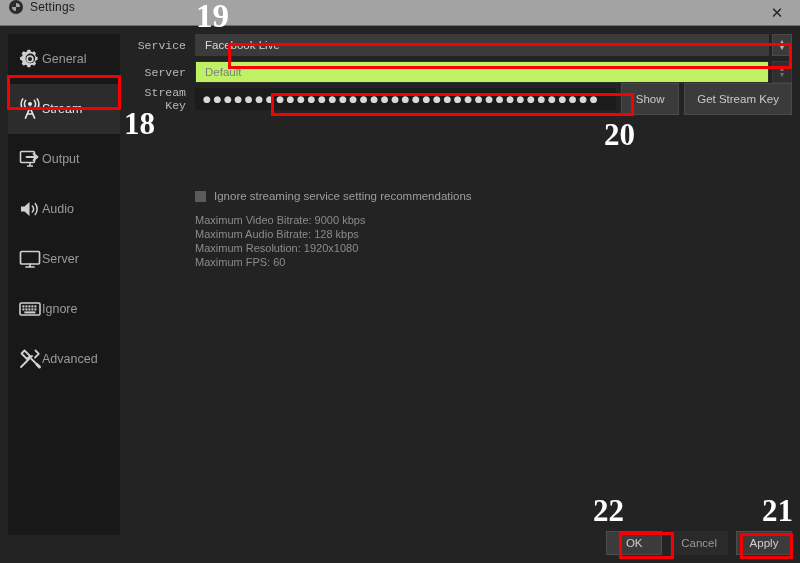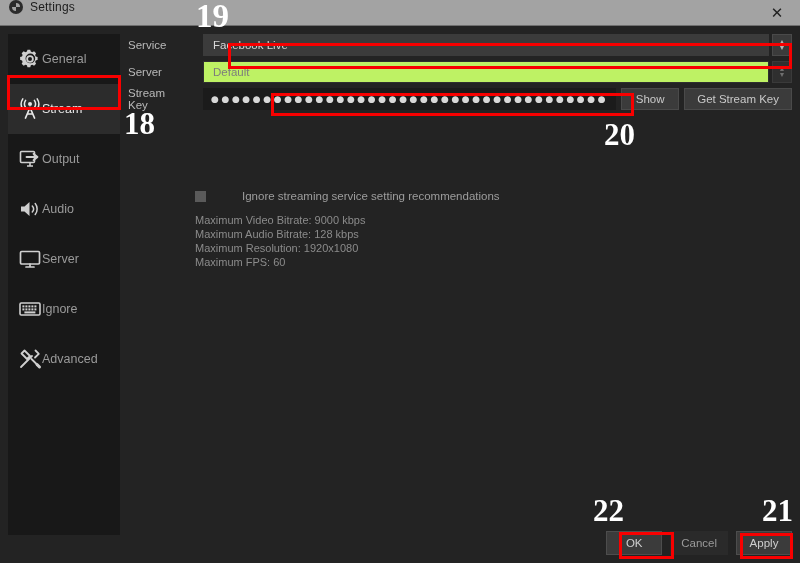--- a/index.html
+++ b/index.html
@@ -46,22 +46,22 @@
     color:#9a9a9a;font-size:12.5px;box-sizing:border-box;
   }
   .side-item .sl{}
   .side-item.active{background:#2c2c2c;color:#e8e8e8;}
   .sicon{width:24px;height:24px;flex:0 0 auto;display:block;}
 
   
   .content{position:absolute;left:128px;top:34px;width:664px;height:470px;}
   .row{display:flex;align-items:center;height:22px;margin-bottom:5px;}
   .lbl{
-    width:58px;text-align:left;font-size:11.5px;color:#b9b9b9;
-    margin-right:17px;flex:0 0 auto;
+    width:58px;text-align:right;font-size:11.5px;color:#b9b9b9;
+    margin-right:9px;flex:0 0 auto;font-family:Liberation Mono, monospace;
   }
   .lbl.wide{width:58px;}
   .field{
     flex:1 1 auto;height:22px;background:#3b3b3b;border:1px solid #3b3b3b;
     color:#d8d8d8;font-size:11.5px;display:flex;align-items:center;
     padding-left:9px;box-sizing:border-box;
   }
   .field.disabled{background:#bef264;border-color:#2f2f2f;color:#7d7d7d;}
   .field.keyinput{background:#1b1b1b;border:1px solid #1b1b1b;padding-left:7px;}
   .dots{
@@ -70,29 +70,29 @@
   }
   .spin{
     width:20px;height:22px;background:#3b3b3b;border:1px solid #4a4a4a;
     box-sizing:border-box;margin-left:3px;flex:0 0 auto;
     display:flex;flex-direction:column;align-items:center;justify-content:center;
     color:#b5b5b5;line-height:0;
   }
   .spin.disabled{background:#2f2f2f;border-color:#3a3a3a;color:#6f6f6f;}
   .spin span{font-size:7px;line-height:6px;display:block;}
   .btn{
-    height:22px;min-width:58px;background:#3b3b3b;border:1px solid #4a4a4a;
+    height:32px;min-width:58px;background:#3b3b3b;border:1px solid #4a4a4a;
     color:#c9c9c9;font-size:11.5px;display:flex;align-items:center;
     justify-content:center;box-sizing:border-box;margin-left:5px;
     padding:0 12px;flex:0 0 auto;
   }
 
   
   .infowrap{margin-top:80px;margin-left:67px;}
-  .cbrow{display:flex;align-items:center;margin-bottom:11px;gap:28px;}
+  .cbrow{display:flex;align-items:center;margin-bottom:11px;}
   .cbox{
     width:11px;height:11px;background:#5a5a5a;border:1px solid #5a5a5a;
     box-sizing:border-box;margin-right:8px;flex:0 0 auto;
   }
   .cblabel{font-size:11.5px;color:#9d9d9d;}
   .infoline{font-size:11px;color:#8b8b8b;line-height:14px;}
 
   
   .footer{
     position:absolute;right:8px;bottom:8px;display:flex;align-items:center;

